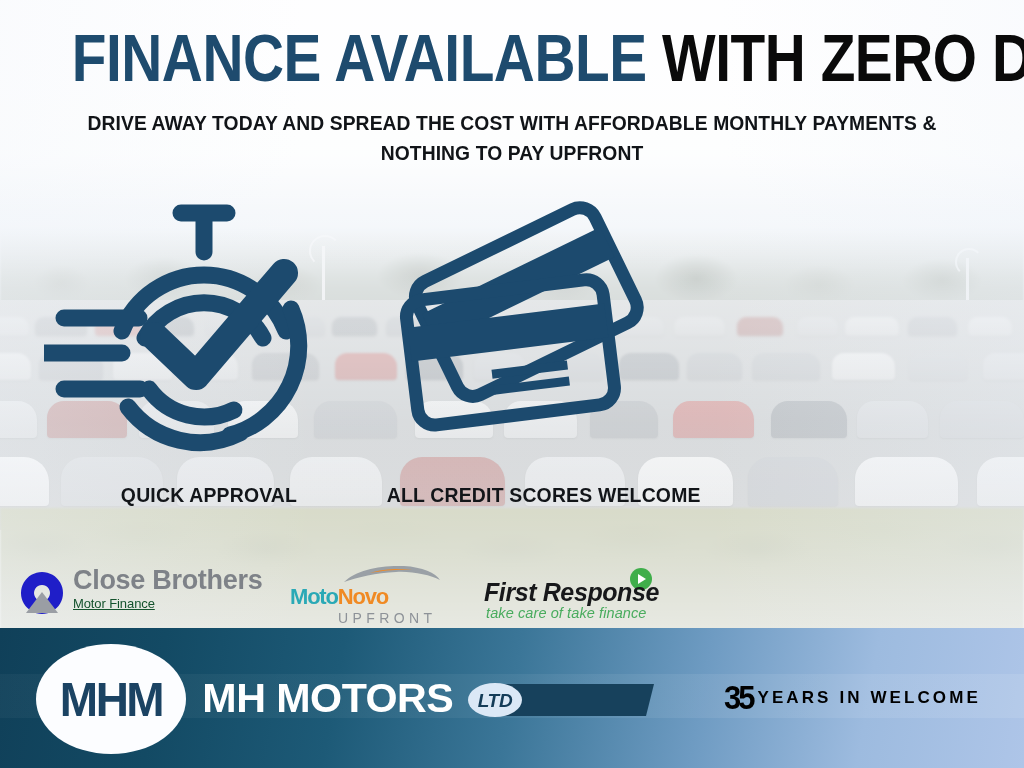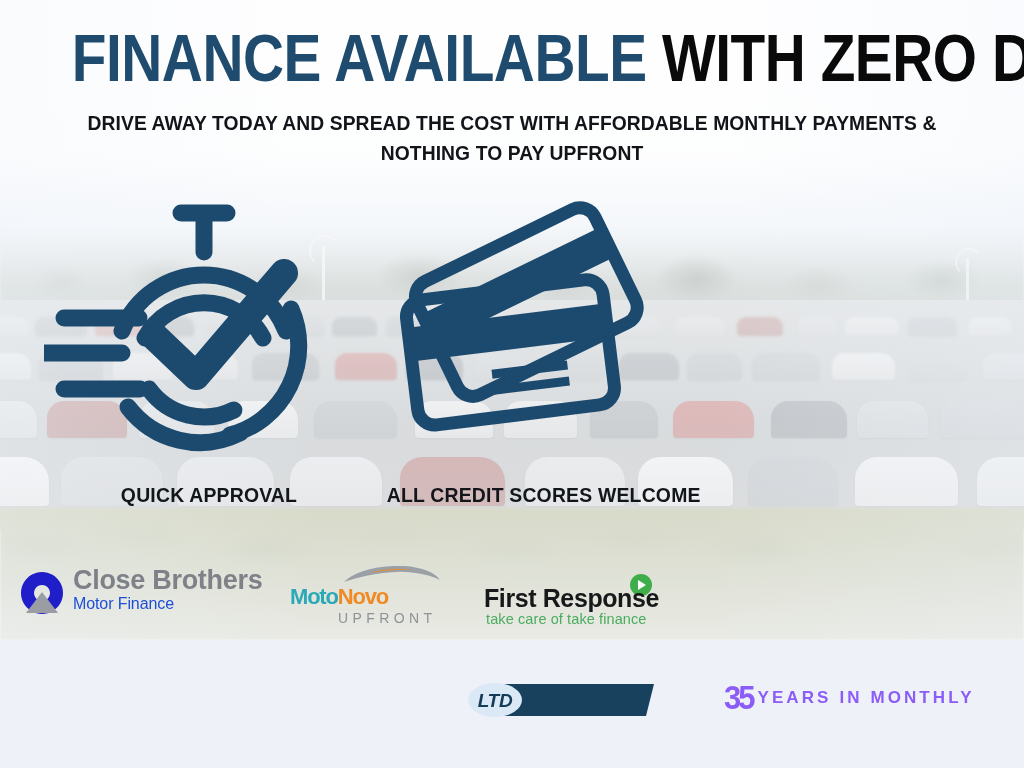--- a/index.html
+++ b/index.html
@@ -167,34 +167,34 @@
   
   .lenders { position:absolute; left:0; top:552px; width:1024px; height:76px; }
 
   .logo-close { position:absolute; left:19px; top:14px; width:250px; height:54px; }
   .cb-mark { position:absolute; left:0; top:4px; width:46px; height:46px; }
   .cb-text { position:absolute; left:54px; top:-1px; }
   .cb-name {
     font-size:27px; font-weight:bold; color:#7e8288; letter-spacing:-.3px; line-height:30px;
   }
   .cb-sub {
-    font-size:16px; color:#1d4ed8; letter-spacing:-.1px; line-height:17px;
+    font-size:13px; color:#14532d; letter-spacing:-.1px; line-height:17px;text-decoration:underline;
   }
 
   .logo-motonovo { position:absolute; left:290px; top:14px; width:160px; height:56px; }
   .mn-swoosh { position:absolute; left:50px; top:-2px; width:104px; height:22px; }
   .mn-name { position:absolute; left:0; top:14px; font-size:22px; font-weight:bold; letter-spacing:-1.2px; line-height:34px; }
   .mn-moto { color:#2aa9b6; }
   .mn-novo { color:#f08a24; }
   .mn-fin {
     position:absolute; left:48px; top:45px;
     font-size:14px; color:#8d9298; letter-spacing:4.4px; font-weight:normal; line-height:15px;
   }
 
-  .logo-first { position:absolute; left:484px; top:22px; width:200px; height:60px; }
+  .logo-first { position:absolute; left:484px; top:16px; width:200px; height:60px;font-style:italic; }
   .fr-name { position:absolute; left:0; top:10px; font-size:25px; font-weight:bold; color:#17181a; letter-spacing:-.4px; line-height:28px; }
   .fr-sub { position:absolute; left:2px; top:37px; font-size:14.5px; color:#49ac5e; letter-spacing:.1px; line-height:17px; }
   .fr-play { position:absolute; left:146px; top:0px; width:22px; height:22px; border-radius:50%; background:#3fae4a; }
   .fr-play::after {
     content:""; position:absolute; left:8px; top:5.5px;
     border-left:8px solid #fff; border-top:5.5px solid transparent; border-bottom:5.5px solid transparent;
   }
 
   
   .footer {
@@ -234,21 +234,21 @@
   }
   .ltd-bar {
     position:absolute; left:500px; top:684px; width:150px; height:32px;
     background:#17415c;
     transform:skewX(-14deg);
     z-index:0;
   }
   .years-wrap {
     position:absolute; left:724px; top:682px;
     display:flex; align-items:center;
-    color:#8b5cf6;
+    color:#000000;
     justify-content:flex-end;
   }
   .years-num {
     font-size:31px; font-weight:bold; letter-spacing:-3px; line-height:31px;
     transform:scaleY(1.1);
   }
   .years-label {
     font-size:17px; font-weight:bold; letter-spacing:3.1px; line-height:20px;
     margin-left:5px;
   }
@@ -420,24 +420,31 @@
       <div class="mn-fin">UPFRONT</div>
     </div>
 
     <div class="logo-first">
       <div class="fr-play"></div>
       <div class="fr-name">First Response</div>
       <div class="fr-sub">take care of take finance</div>
     </div>
   </div>
 
+  <div class="footer">
+    <div class="footer-sheen"></div>
+    <div class="mhm-oval">
+      <span class="mhm-text">MHM</span>
+    </div>
+    <div class="mh-motors">MH MOTORS</div>
+  </div>
 
   <div class="ltd-bar"></div>
   <div class="ltd-badge">
     <span>LTD</span>
   </div>
 
   <div class="years-wrap">
     <span class="years-num">35</span>
-    <span class="years-label">YEARS IN MONTHLY</span>
+    <span class="years-label">YEARS IN WELCOME</span>
   </div>
 
 </div>
 
 </body></html>

